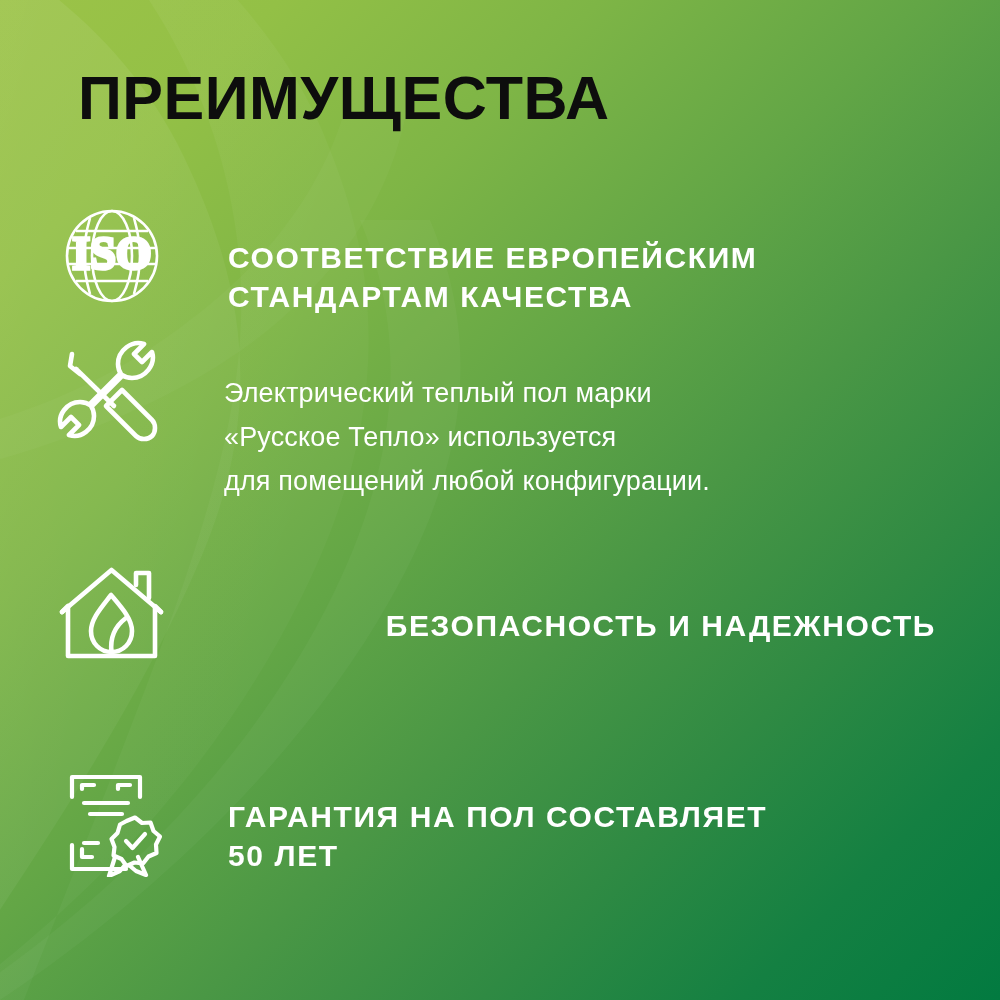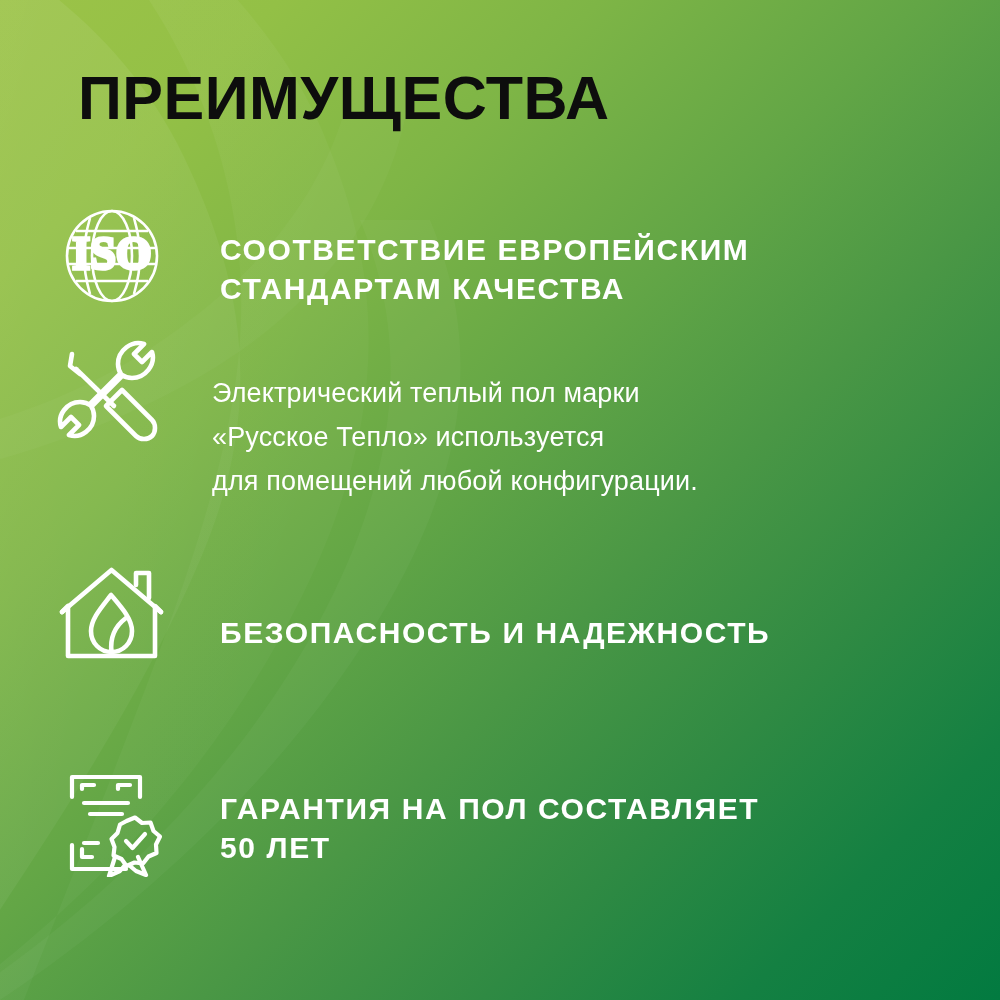--- a/index.html
+++ b/index.html
@@ -80,49 +80,49 @@
   .feature-icon svg {
     display: block;
   }
   .feature-body {
     position: absolute;
     left: 156px;
     top: 0;
     width: 740px;
   }
   .feature-heading {
-    margin: 8px;
+    margin: 16px;
     color: #ffffff;
     font-weight: 700;
     font-size: 30px;
     line-height: 1.30;
     letter-spacing: 1.6px;
     text-transform: uppercase;
     white-space: pre-line;
   }
   .feature-text {
-    margin: 0;
+    margin: 12px;
     color: #ffffff;
     font-weight: 500;
     font-size: 27px;
     line-height: 1.63;
     letter-spacing: 0.15px;
     white-space: pre-line;
   }
 
   
   #feature-0 { top: 206px; }
   #feature-0 .feature-body { top: 16px; }
 
   #feature-1 { top: 340px; }
   #feature-1 .feature-body { top: 17px; }
   #feature-1 .feature-text { margin-top: 14px; }
 
   #feature-2 { top: 565px; }
-  #feature-2 .feature-body { top: 40px; }
+  #feature-2 .feature-body { top: 25px; text-align: right; }
   #feature-2 .feature-text { margin-top: 16px; }
 
   #feature-3 { top: 773px; }
   #feature-3 .feature-body { top: 8px; }
 </style>
 </head>
 <body>
 
 <div id="poster">
 

